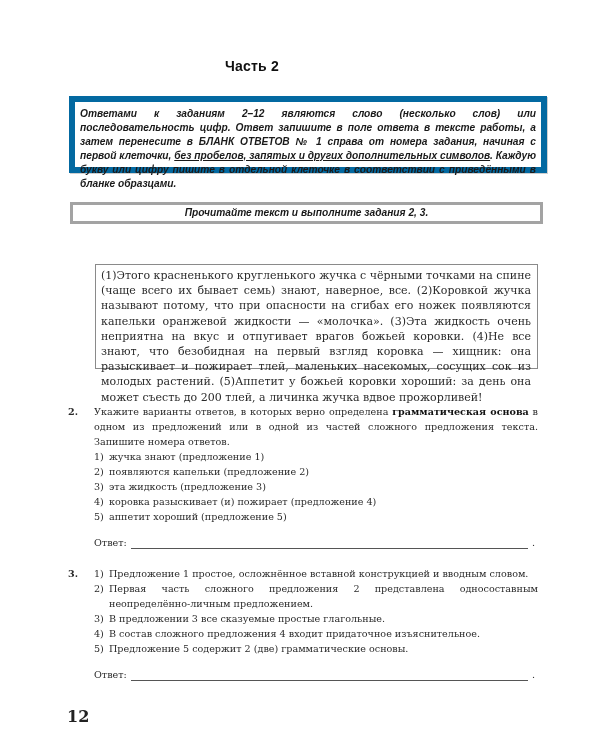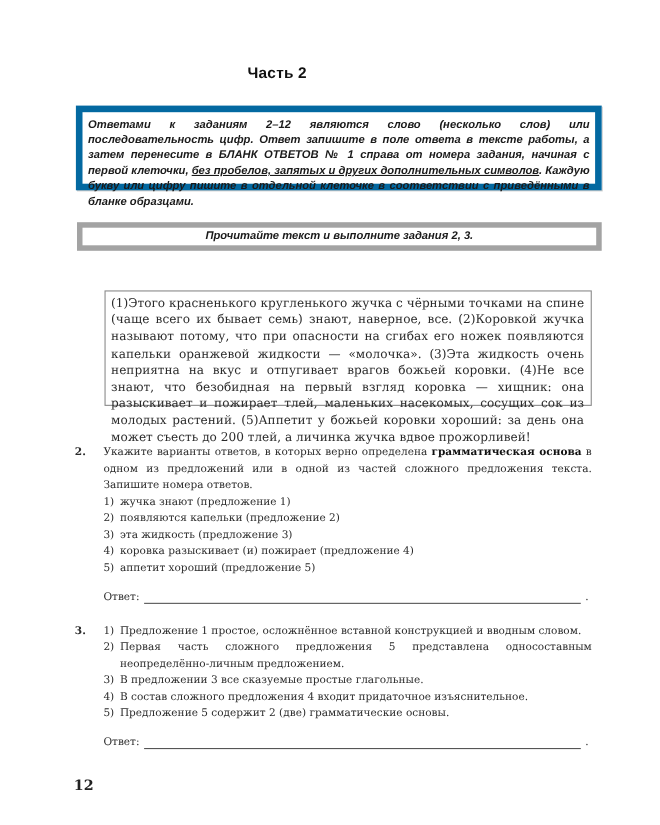--- a/index.html
+++ b/index.html
@@ -25,21 +25,21 @@
       font-family: "Liberation Sans", sans-serif;
       font-style: italic; font-weight: bold;
       font-size: 10.2px; line-height: 14px;
       color: #1a1a1a;
       text-align: justify;
       box-shadow: 1px 1px 0 #cfcfcf;
     }
     .instr-box u { text-decoration: underline; }
     .read-box {
       position: absolute; left: 70px; top: 202px; width: 467px; height: 16px;
-      border: 5px solid #a3a3a3;
+      border: 3px solid #a3a3a3;
       font-family: "Liberation Sans", sans-serif;
       font-style: italic; font-weight: bold;
       font-size: 10.2px; line-height: 16px;
       text-align: center; color: #1a1a1a;
     }
     .text-box {
       position: absolute; left: 95px; top: 264px; width: 430px; height: 96px;
       border: 1px solid #8a8a8a;
       padding: 3px 6px 4px 5px;
       font-size: 11px; line-height: 15.2px;
@@ -66,21 +66,21 @@
     }
     .answer-label { margin-right: 4px; }
     .answer-line {
       flex: 1; height: 12px;
       border-bottom: 1px solid #555;
       margin-right: 4px;
     }
     .answer-dot { width: 6px; }
     .page-num {
       position: absolute; left: 67px; top: 707px;
-      font-size: 13px; font-weight: bold; color: #222;
+      font-size: 16px; font-weight: bold; color: #222;
     }
   </style>
 </head>
 <body>
 
 <div class="part-title">Часть 2</div>
 
 <div class="instr-box"><span>Ответами к заданиям 2–12 являются слово (несколько слов) или последовательность цифр. Ответ запишите в поле ответа в тексте работы, а затем перенесите в БЛАНК ОТВЕТОВ № 1 справа от номера задания, начиная с первой клеточки, </span><u>без пробелов, запятых и других дополнительных символов</u><span>. Каждую букву или цифру пишите в отдельной клеточке в соответствии с приведёнными в бланке образцами.</span></div>
 
 <div class="read-box">Прочитайте текст и выполните задания 2, 3.</div>
@@ -124,21 +124,21 @@
 <div class="task" style="top:566px;">
   <span class="task-num">3.</span>
   <div class="task-body">
     <ul class="opts">
       <li class="opt">
           <span class="opt-num">1)</span>
           <span class="opt-text">Предложение 1 простое, осложнённое вставной конструкцией и вводным словом.</span>
         </li>
       <li class="opt">
           <span class="opt-num">2)</span>
-          <span class="opt-text">Первая часть сложного предложения 5 представлена односоставным неопределённо-личным предложением.</span>
+          <span class="opt-text">Первая часть сложного предложения 2 представлена односоставным неопределённо-личным предложением.</span>
         </li>
       <li class="opt">
           <span class="opt-num">3)</span>
           <span class="opt-text">В предложении 3 все сказуемые простые глагольные.</span>
         </li>
       <li class="opt">
           <span class="opt-num">4)</span>
           <span class="opt-text">В состав сложного предложения 4 входит придаточное изъяснительное.</span>
         </li>
       <li class="opt">

